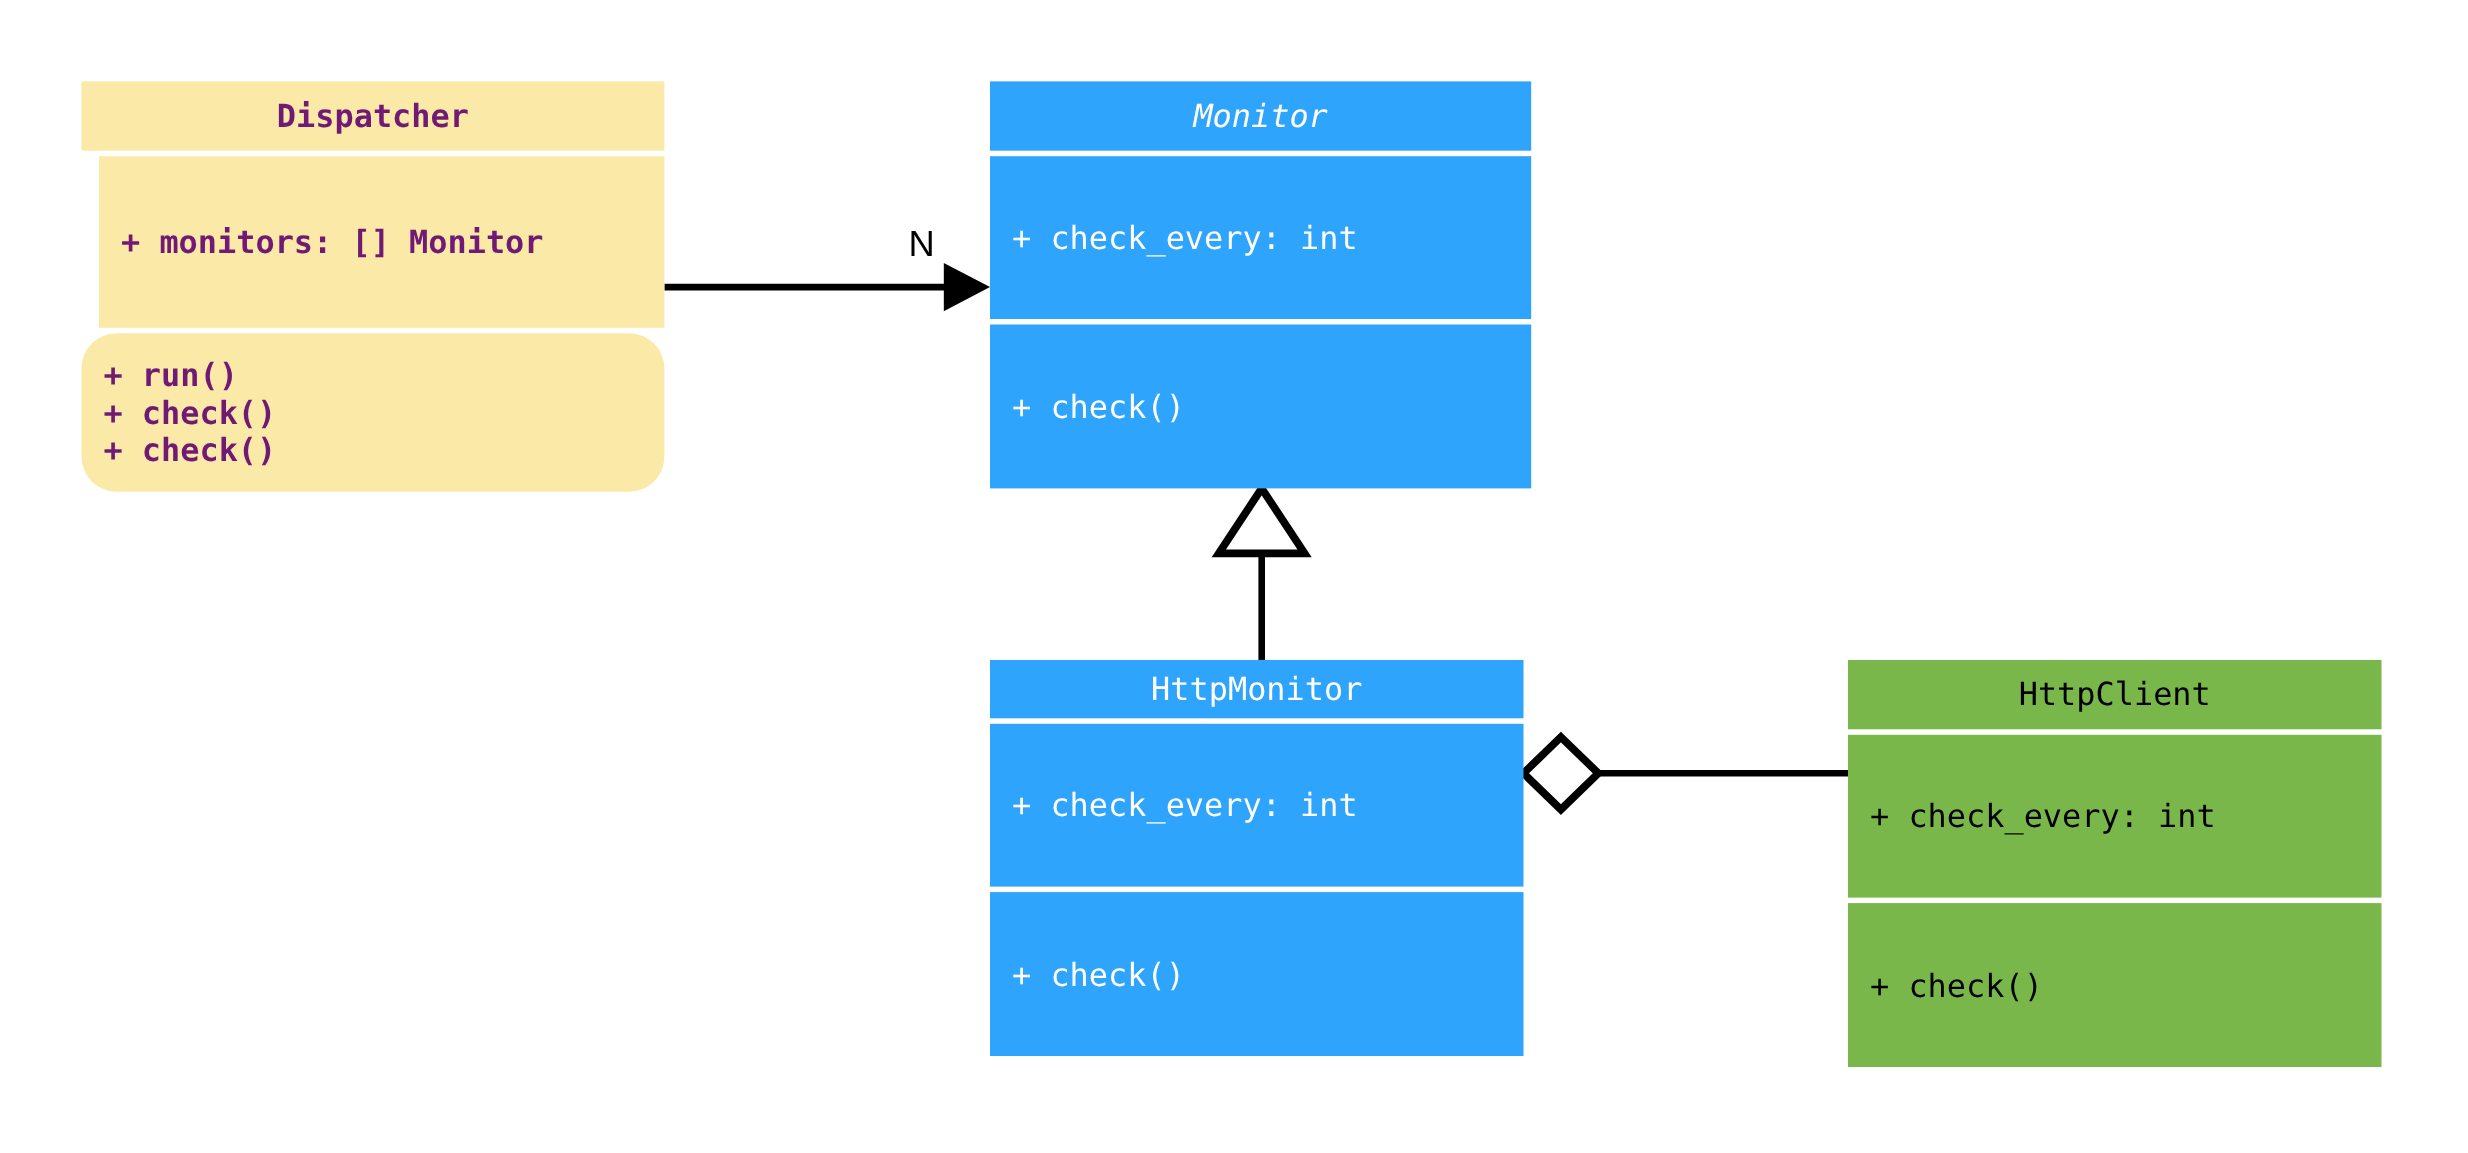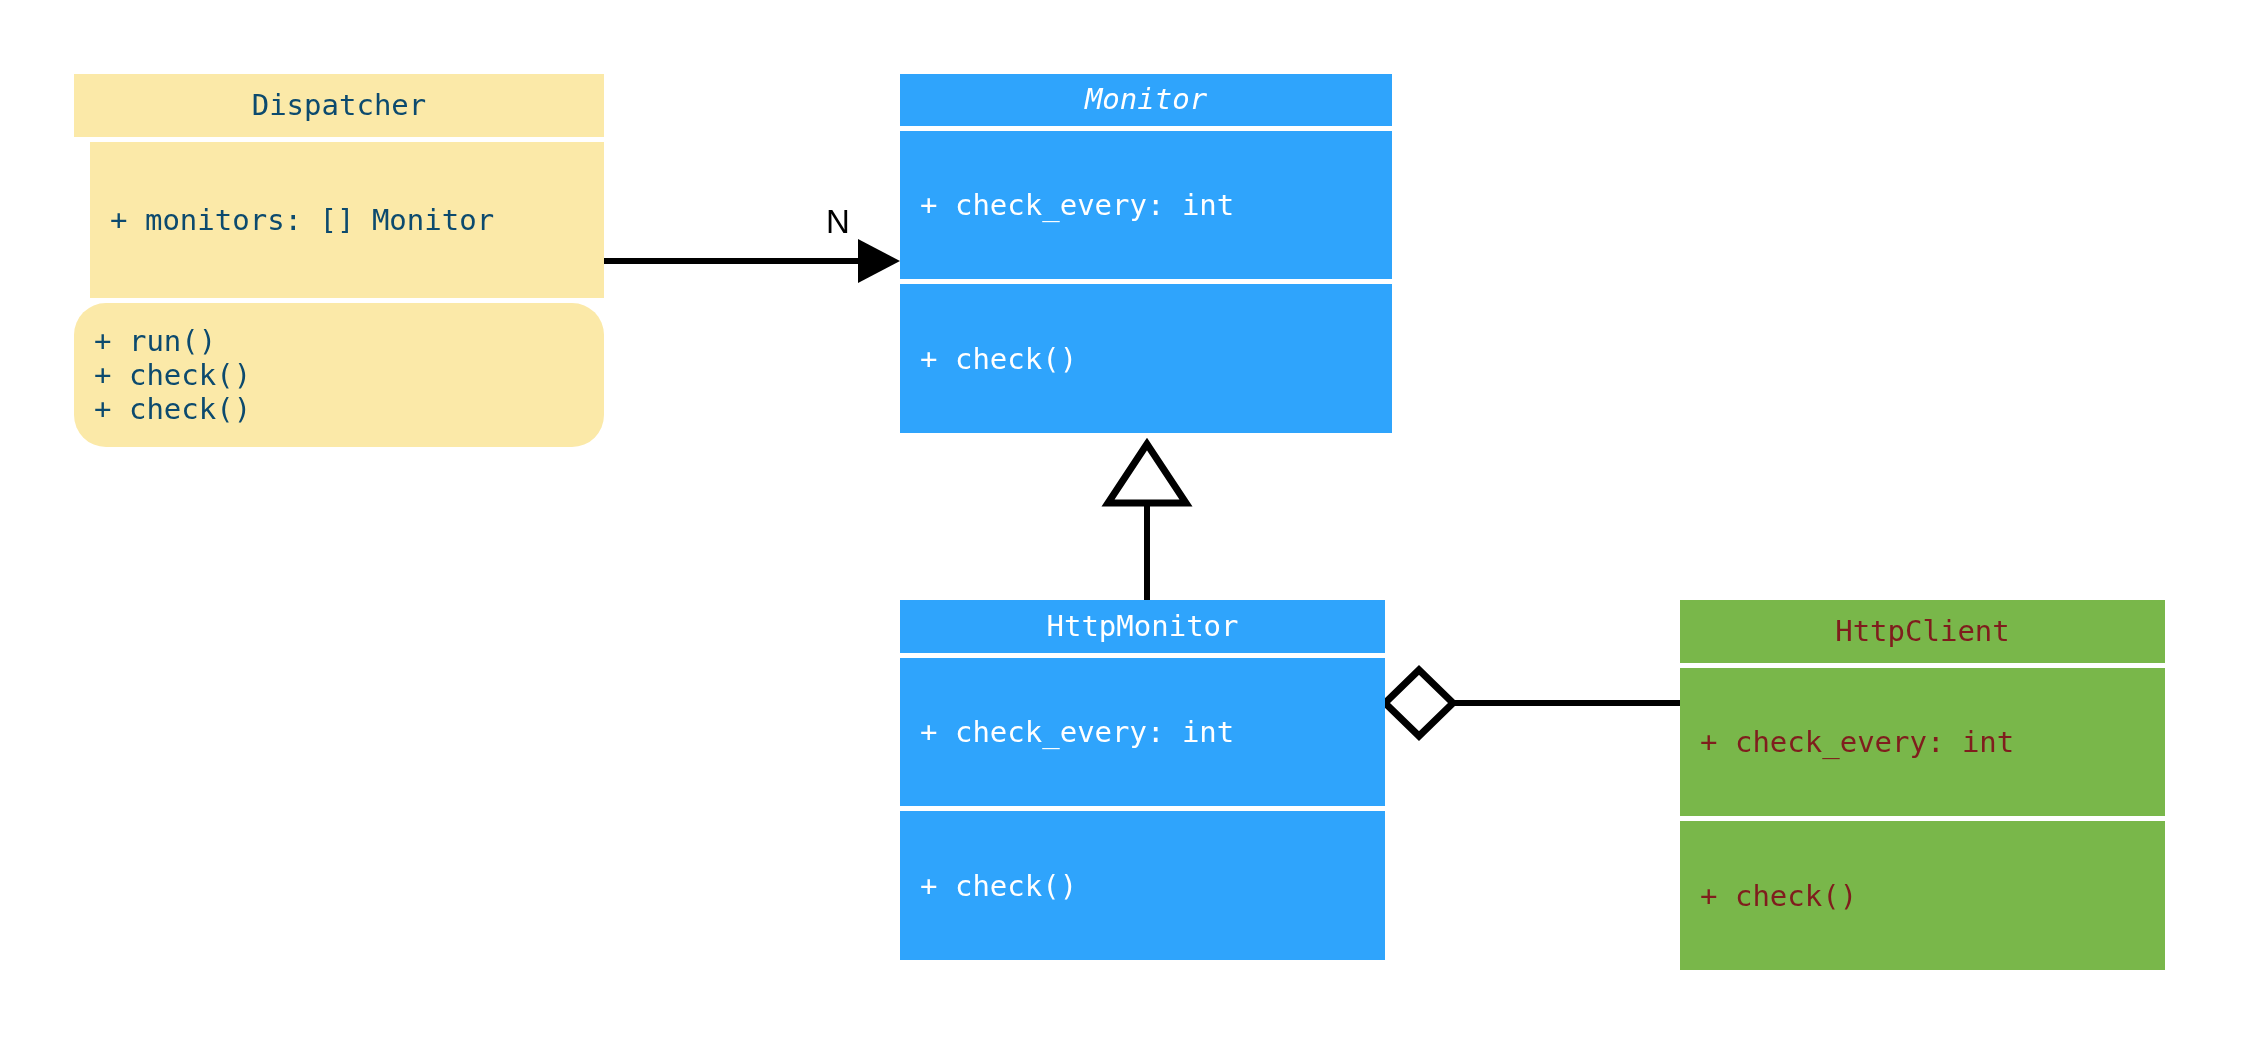--- a/index.html
+++ b/index.html
@@ -53,29 +53,29 @@
   }
   .uml-class .member {
     font-size: 29px;
     line-height: 34px;
     white-space: pre;
   }
 
   
   .theme-yellow .compartment { background: #fbe9a8; }
   .theme-yellow .title,
-  .theme-yellow .member { color: #0c4a6e; }
+  .theme-yellow .member { color: #701a75; font-weight: bold; }
 
   .theme-blue .compartment { background: #2fa4fc; }
   .theme-blue .title,
   .theme-blue .member { color: #ffffff; }
 
   .theme-green .compartment { background: #79b74a; }
   .theme-green .title,
-  .theme-green .member { color: #7f1d1d; }
+  .theme-green .member { color: #000000; }
 
   
   .connector-layer {
     position: absolute;
     left: 0;
     top: 0;
     width: 2244px;
     height: 1048px;
     pointer-events: none;
   }
@@ -120,21 +120,21 @@
       <div class="member">+ monitors: [] Monitor</div>
     </div>
     <div class="compartment member-compartment" style="height:144px;border-radius:32px;">
       <div class="member">+ run()</div>
       <div class="member">+ check()</div>
       <div class="member">+ check()</div>
     </div>
   </div>
 
   <div class="uml-class theme-blue" style="left:900px; top:74px; width:492px; height:370px;">
-    <div class="compartment title-compartment" style="height:52px;">
+    <div class="compartment title-compartment" style="height:63px;">
       <div class="title abstract">Monitor</div>
     </div>
     <div class="compartment member-compartment" style="height:148px;">
       <div class="member">+ check_every: int</div>
     </div>
     <div class="compartment member-compartment" style="height:149px;">
       <div class="member">+ check()</div>
     </div>
   </div>
 

